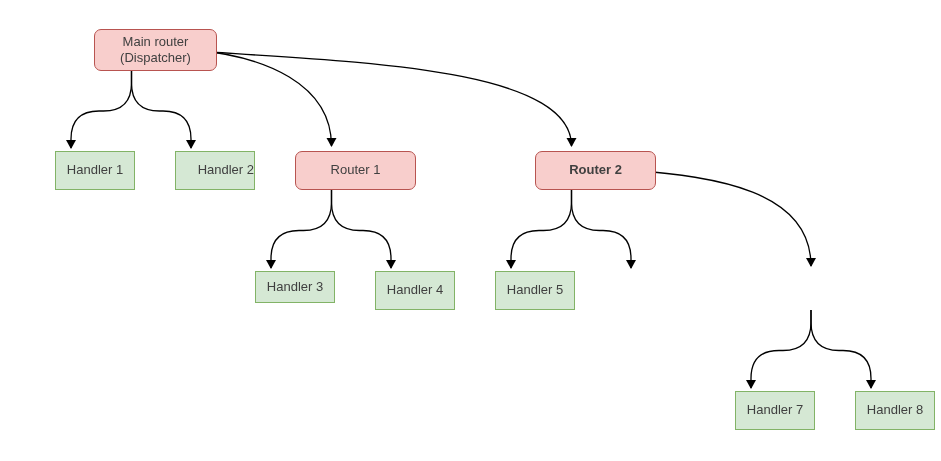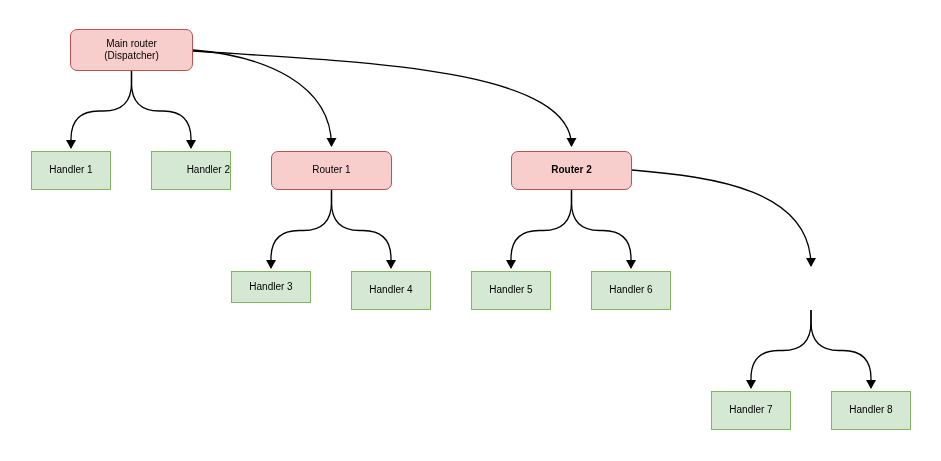--- a/index.html
+++ b/index.html
@@ -27,23 +27,24 @@
     stroke: var(--edge_color, #000000);
     stroke-width: 1.3;
   }
   .node {
     position: absolute;
     box-sizing: border-box;
     display: flex;
     align-items: center;
     justify-content: center;
     text-align: center;
-    font-size: 10px;
-    color: #000000;
+    font-size: 13px;
+    color: #404040;
     line-height: 1.25;
+    margin-left: 24px;
   }
   .node span {
     white-space: pre-line;
   }
   .router {
     background: var(--router_fill, #f8cecc);
     border: 1px solid var(--router_border, #b85450);
     border-radius: 7px;
   }
   .handler {
@@ -101,23 +102,20 @@
   </div>
 
   <div class="node handler" style="left:351px; top:271px; width:80px; height:39px;">
     <span>Handler 4</span>
   </div>
 
   <div class="node handler" style="left:471px; top:271px; width:80px; height:39px;">
     <span>Handler 5</span>
   </div>
 
-  <div class="node handler" style="left:591px; top:271px; width:80px; height:39px;">
-    <span>Handler 6</span>
-  </div>
 
 
   <div class="node handler" style="left:711px; top:391px; width:80px; height:39px;">
     <span>Handler 7</span>
   </div>
 
   <div class="node handler" style="left:831px; top:391px; width:80px; height:39px;">
     <span>Handler 8</span>
   </div>
 

